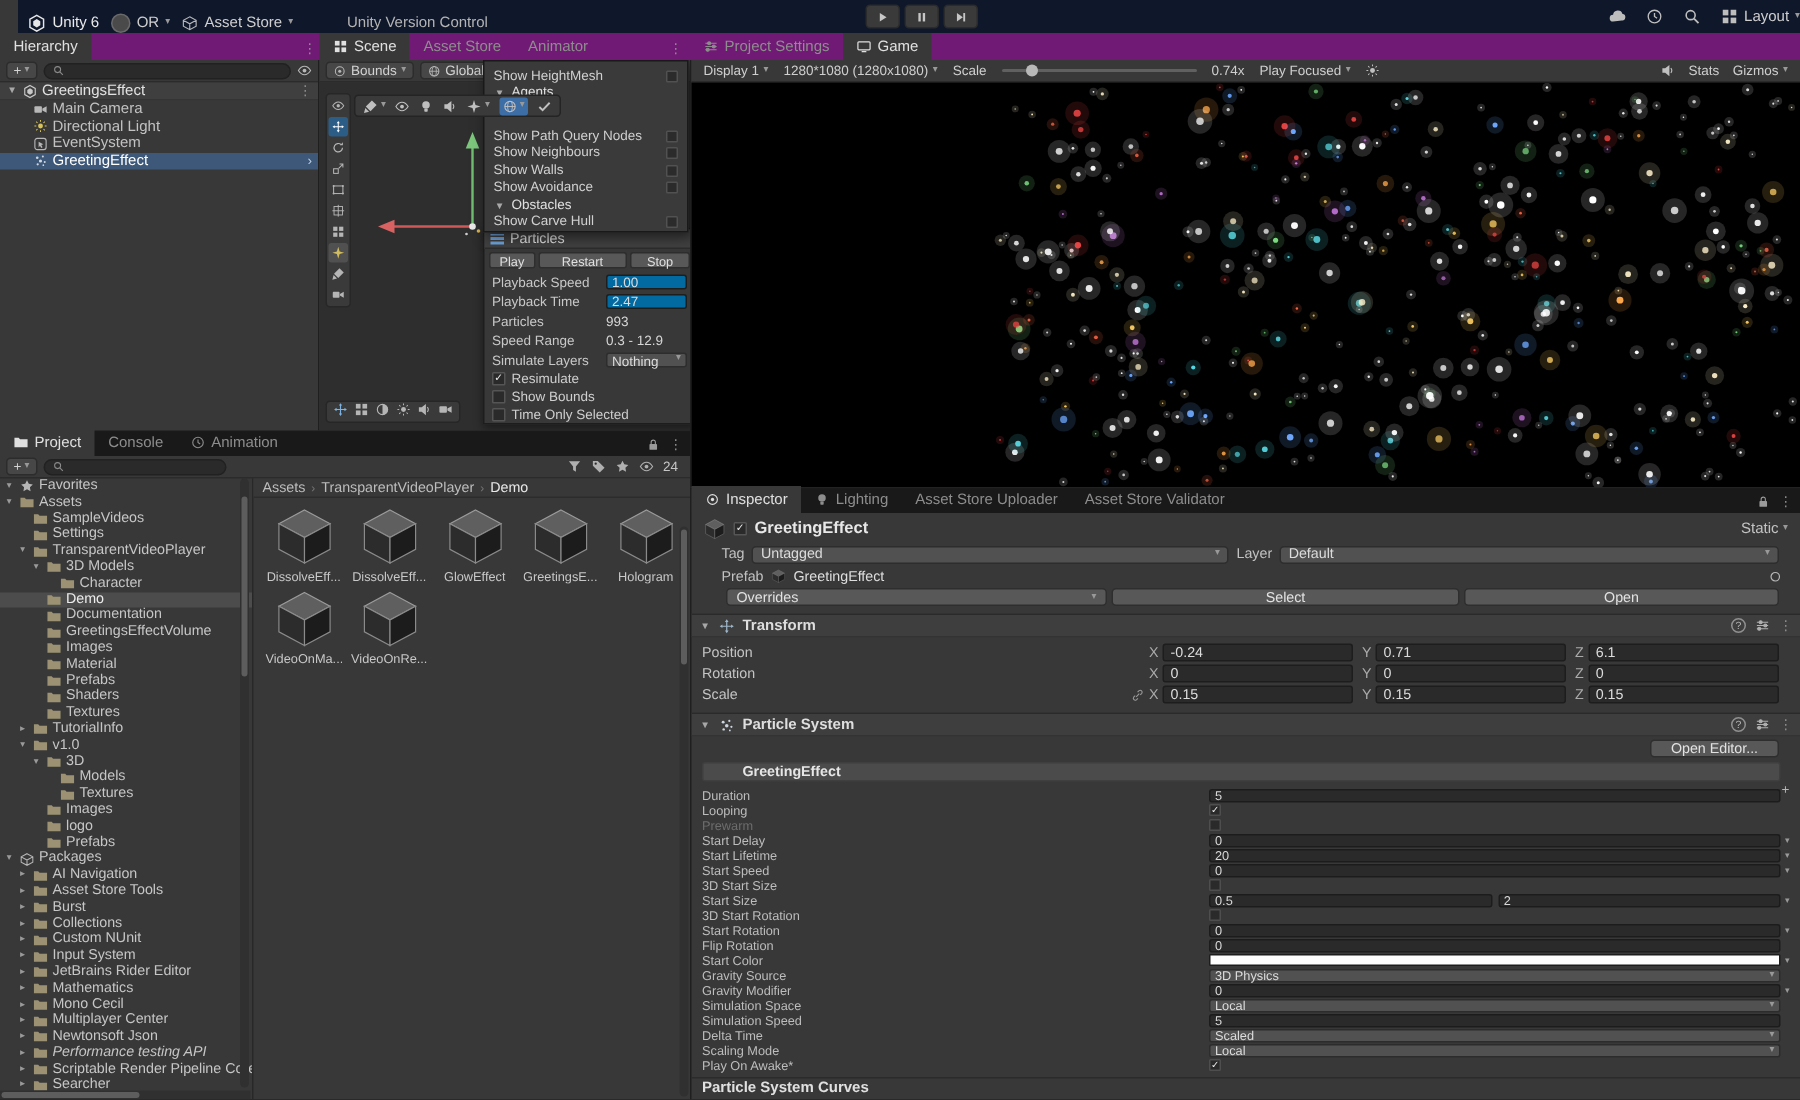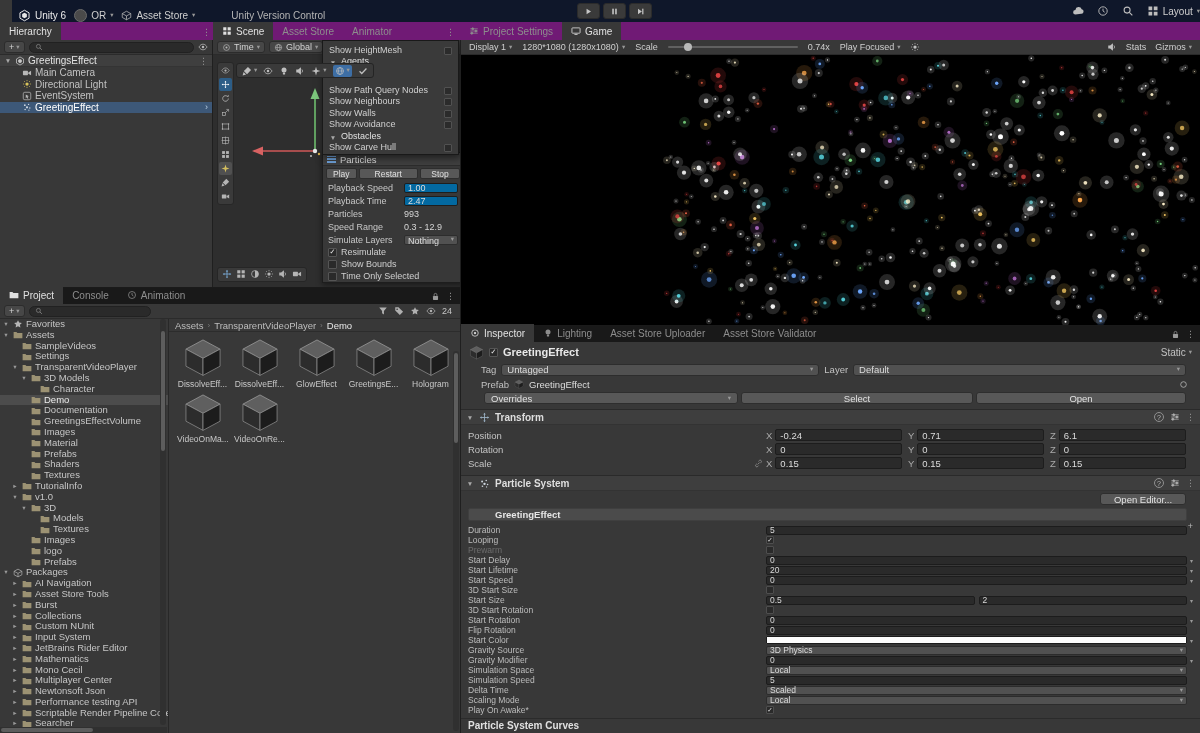--- a/index.html
+++ b/index.html
@@ -145,21 +145,21 @@
 .axes{flex:1;display:flex;gap:6px}
 .axis{flex:1;display:flex;align-items:center;gap:3px}
 .axis b{font-weight:normal;color:#aaa}
 .axis .fld{flex:1;height:12px;background:#2a2a2a;border:1px solid #1d1d1d;border-radius:2px;display:flex;align-items:center;padding:0 4px;color:#dcdcdc}
 #openeditor-row{display:flex;justify-content:flex-end;padding:2px 14px 1px}
 #open-editor-btn{width:86px;height:12px}
 #ps-module-header{margin:2px 13px 0 7px;height:13px;background:#4b4b4b;border:1px solid #3f3f3f;border-radius:2px;display:flex;align-items:center;padding-left:26px;font-weight:bold;font-size:9.5px;color:#e6e6e6}
 #add-module{position:absolute;right:7px;font-size:9px;color:#b8b8b8}
 #ps-rows{padding:4px 0 0}
 .ps-row{height:10px;display:flex;align-items:center;padding:0 4px 0 7px;font-size:8.5px}
-.ps-label{width:298px;color:#bdbdbd;flex:none;white-space:nowrap}
+.ps-label{width:338px;color:#bdbdbd;flex:none;white-space:nowrap}
 .ps-label.dim{color:#6d6d6d}
 .ps-val{flex:1;display:flex;align-items:center;gap:4px;min-width:0}
 .ps-field{flex:1;height:9px;background:#2a2a2a;border:1px solid #1c1c1c;border-radius:2px;display:flex;align-items:center;padding:0 3px;color:#d8d8d8}
 .ps-dd{flex:1;height:9px;background:#515151;border:1px solid #2c2c2c;border-radius:2px;display:flex;align-items:center;justify-content:space-between;padding:0 3px;color:#dcdcdc}
 .ps-color{flex:1;height:8px;background:#fdfdfd;border:1px solid #1c1c1c;border-radius:1px}
 .ps-cb{width:8px;height:8px;background:#2a2a2a;border:1px solid #4e4e4e;border-radius:1px;display:flex;align-items:center;justify-content:center;font-size:6.5px;color:#ececec;flex:none}
 .ps-caret{width:9px;text-align:center;font-size:6px;color:#9a9a9a;flex:none}
 #ps-curves{height:13px;border-top:1px solid #2b2b2b;margin-top:3px;display:flex;align-items:center;padding-left:7px;font-weight:bold;font-size:10px;color:#e0e0e0}
 </style>
 </head>
@@ -485,21 +485,21 @@
         </div>
       </div>
   </div>
 
   <div id="scene-panel" class="panel">
     <div class="ptoolbar" id="scene-toolbar">
       <div class="tbtn">
         <svg class="ic" style="width:9px;height:9px">
             <use href="#sym-target"></use>
           </svg>
-        <span>Time</span>
+        <span>Bounds</span>
         <span class="caret">▾</span>
       </div>
       <div class="tbtn">
         <svg class="ic" style="width:9px;height:9px">
             <use href="#sym-globe"></use>
           </svg>
         <span>Global</span>
         <span class="caret">▾</span>
       </div>
       <div class="vsep"></div>
@@ -1862,21 +1862,21 @@
           </svg>
           <span>Multiplayer Center</span>
         </div>
         <div class="trow" style="padding-left: 11px;">
           <span class="arrow">►</span>
           <svg class="ic" style="color: rgb(156, 146, 115);">
             <use href="#sym-folder"></use>
           </svg>
           <span>Newtonsoft Json</span>
         </div>
-        <div class="trow" style="padding-left: 11px;">
+        <div class="trow" style="padding-left: 11px; font-style: italic;">
           <span class="arrow">►</span>
           <svg class="ic" style="color: rgb(156, 146, 115);">
             <use href="#sym-folder"></use>
           </svg>
           <span>Performance testing API</span>
         </div>
         <div class="trow" style="padding-left: 11px;">
           <span class="arrow">►</span>
           <svg class="ic" style="color: rgb(156, 146, 115);">
             <use href="#sym-folder"></use>

